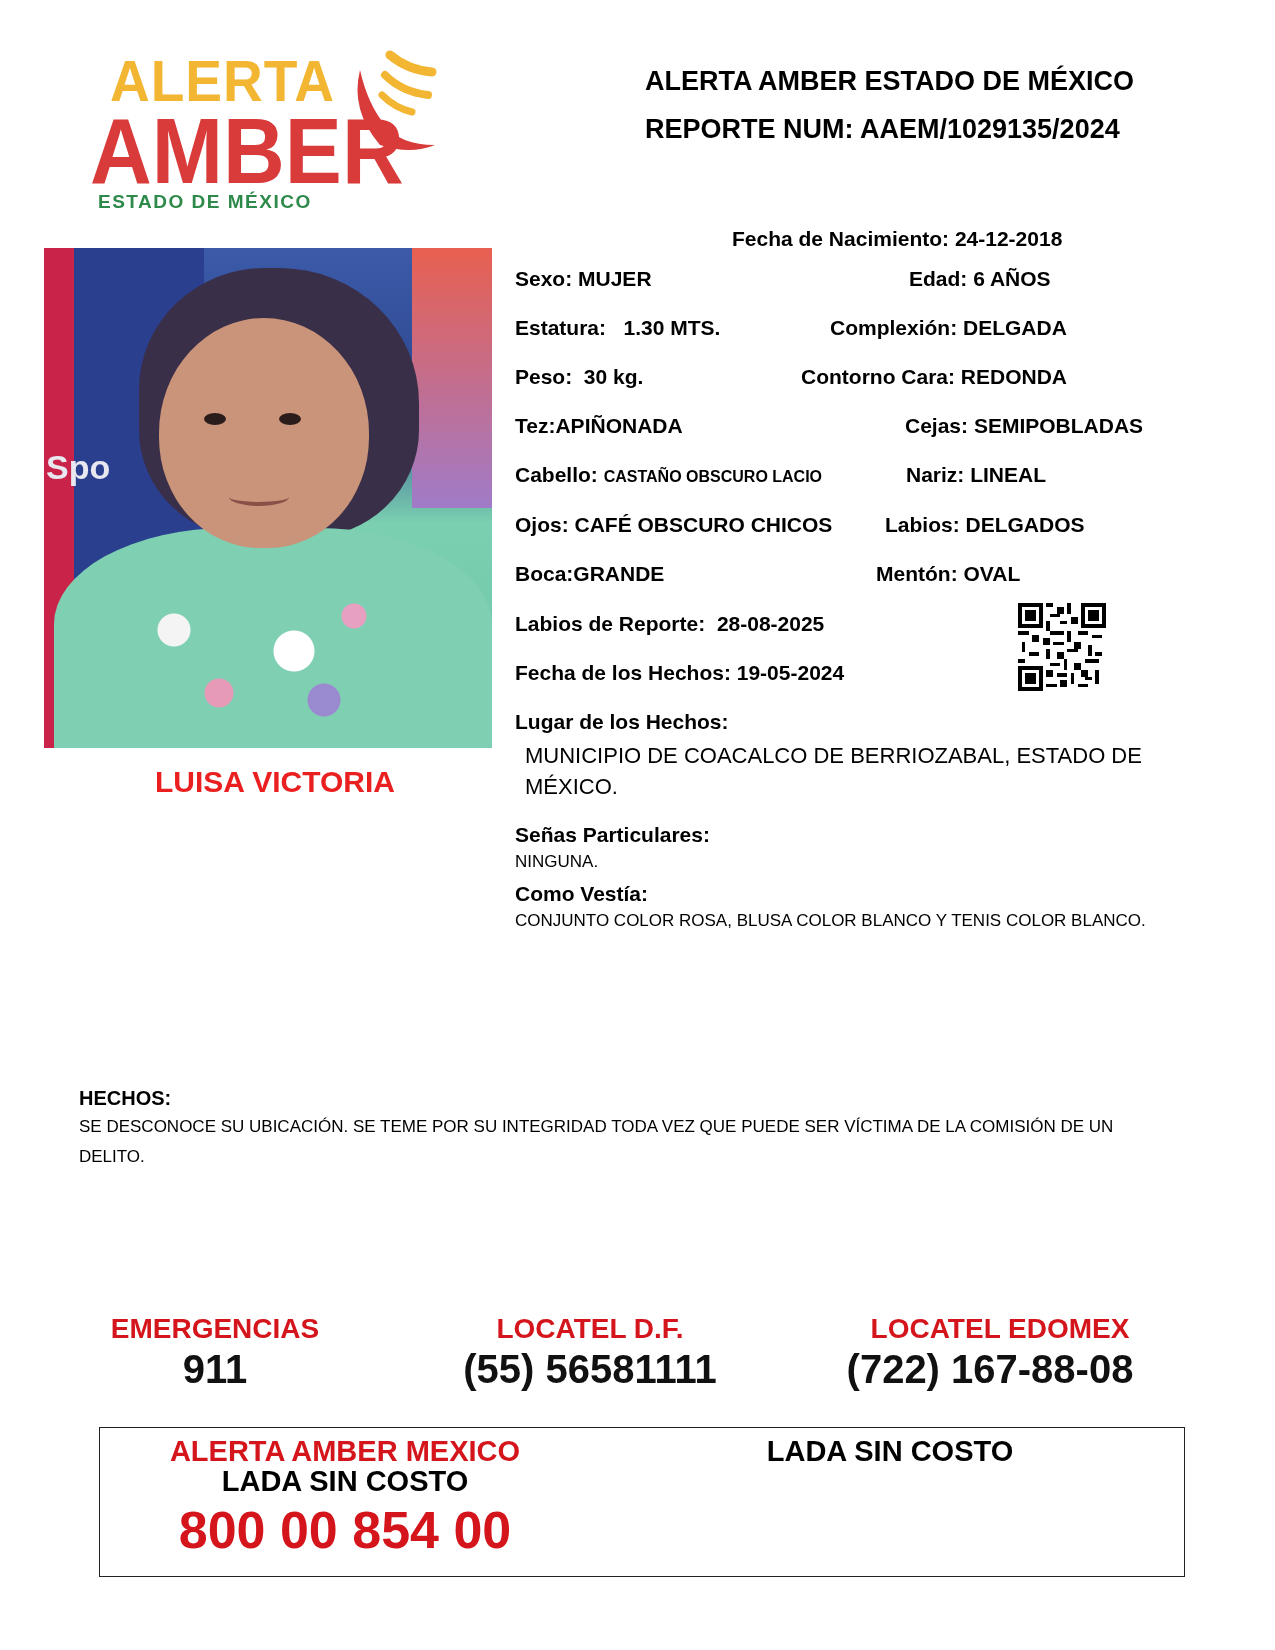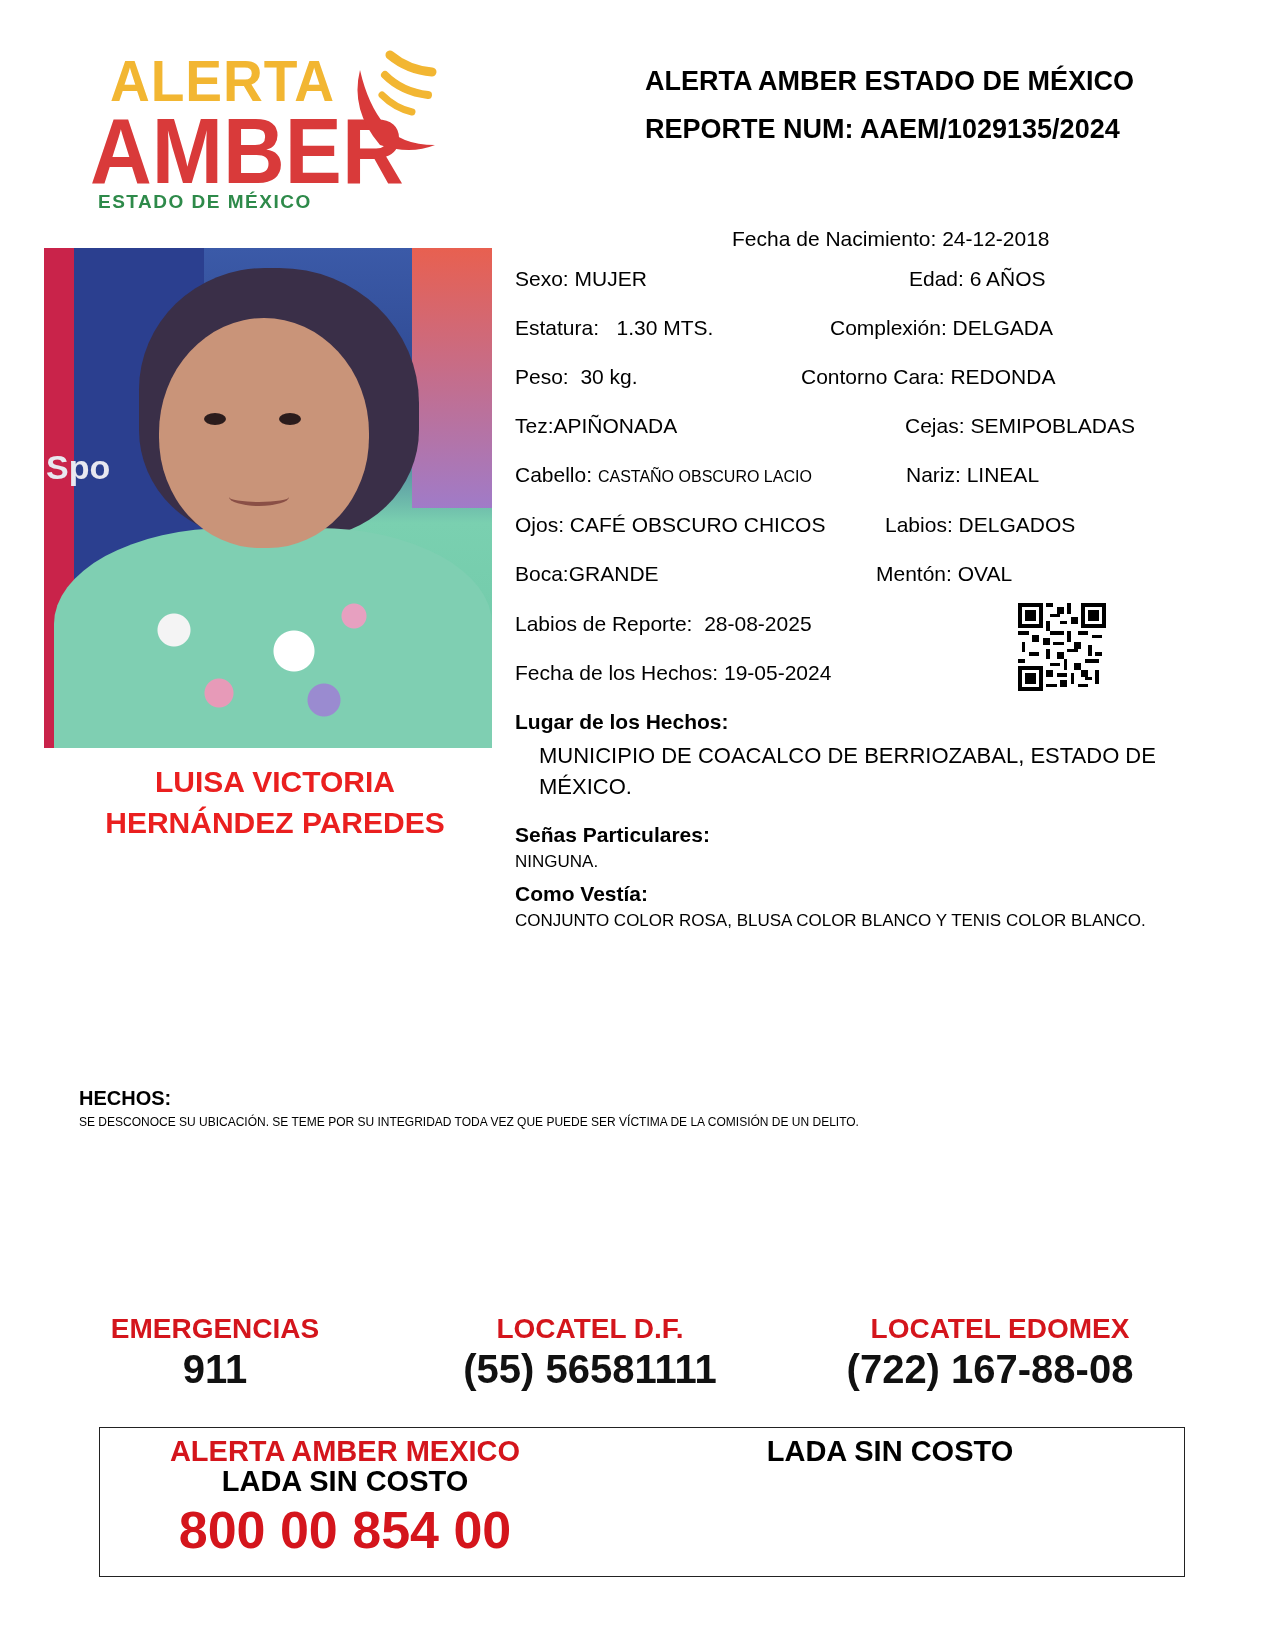--- a/index.html
+++ b/index.html
@@ -33,31 +33,31 @@
       radial-gradient(circle at 20% 30%, #f4f4f4 0 16px, transparent 17px),
       radial-gradient(circle at 60% 45%, #ffffff 0 20px, transparent 21px),
       radial-gradient(circle at 80% 20%, #e7a0c0 0 12px, transparent 13px),
       radial-gradient(circle at 35% 75%, #e79ab8 0 14px, transparent 15px),
       radial-gradient(circle at 70% 80%, #9a8bd0 0 16px, transparent 17px); }
   .photo .spo { position:absolute; left: 2px; top: 200px; color: #e8e8f0; font-size: 34px; font-weight: bold; }
 
   .child-name { left: 70px; top: 762px; width: 410px; text-align: center; color: #ea1f1f; font-weight: bold; font-size: 30px; line-height: 1.35; }
 
   
-  .f { position: absolute; font-weight: normal; font-size: 21px; white-space: nowrap; text-align: center; }
+  .f { position: absolute; font-weight: bold; font-size: 21px; white-space: nowrap; text-align: center; }
   .small { font-size: 16px; }
 
   .qr { left: 1018px; top: 603px; width: 88px; height: 88px; }
 
   .sec-label { position:absolute; font-weight: bold; font-size: 21px; }
-  .sec-text { position:absolute; font-size: 22px; line-height: 1.4; margin-left: 14px; }
+  .sec-text { position:absolute; font-size: 22px; line-height: 1.4; }
   .sec-text-sm { position:absolute; font-size: 17px; line-height: 1.6; }
 
   .hechos-label { left: 79px; top: 1087px; font-weight: bold; font-size: 20px; }
-  .hechos-text { left: 79px; top: 1112px; width: 1060px; font-size: 12px; line-height: 1.75; }
+  .hechos-text { left: 79px; top: 1112px; width: 1060px; font-size: 17px; line-height: 1.75; }
 
   
   .phone-lbl { position:absolute; color: #d4151c; font-weight: bold; font-size: 28px; text-align: center; }
   .phone-num { position:absolute; font-weight: bold; font-size: 40px; text-align: center; color: #111; }
 
   .box { left: 99px; top: 1427px; width: 1086px; height: 150px; border: 1.5px solid #222; box-sizing: border-box; padding-left: 22px; }
   .box-col { position:absolute; top: 8px; text-align: center; }
   .box-title { color: #d4151c; font-weight: bold; font-size: 29px; line-height: 1.05; }
   .box-sub { font-weight: bold; font-size: 29px; line-height: 1.05; }
   .box-num { color: #d4151c; font-weight: bold; font-size: 52px; line-height: 1.3; }
@@ -87,21 +87,20 @@
   <div class="hair"></div>
   <div class="shirt"></div>
   <div class="face"></div>
   <div class="eye" style="left:160px"></div>
   <div class="eye" style="left:235px"></div>
   <div class="mouth"></div>
 </div>
 
 <div class="abs child-name">
   <div>LUISA VICTORIA</div>
-  <div>HERNÁNDEZ PAREDES</div>
 </div>
 
 <div class="f" style="left:732px; top:227px">
   <span>Fecha de Nacimiento:</span> <span>24-12-2018</span>
 </div>
 
 <div class="f" style="left:515px; top:267px">
   <span>Sexo:</span> <span>MUJER</span>
 </div>
 <div class="f" style="left:909px; top:267px">

